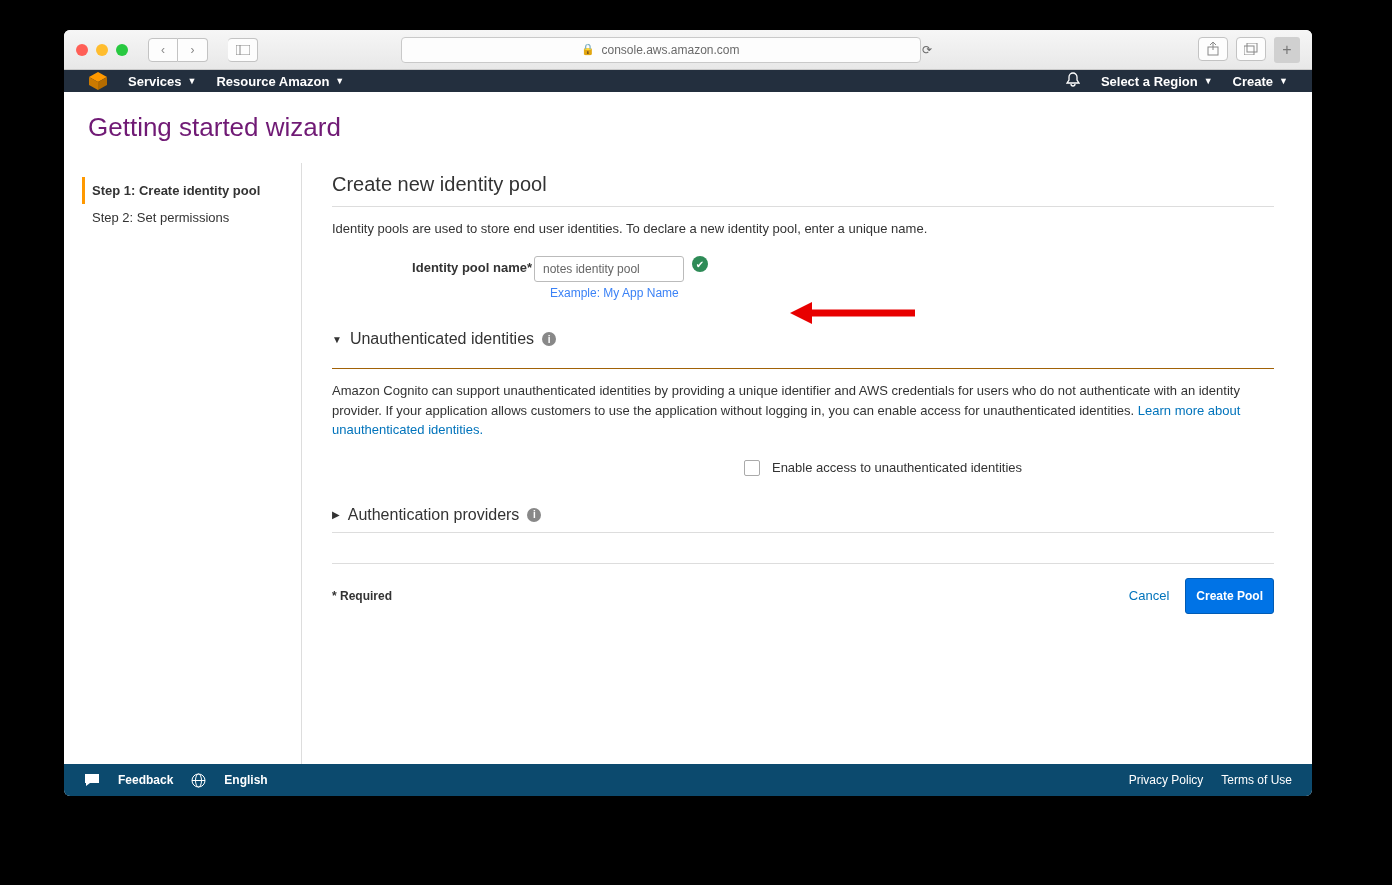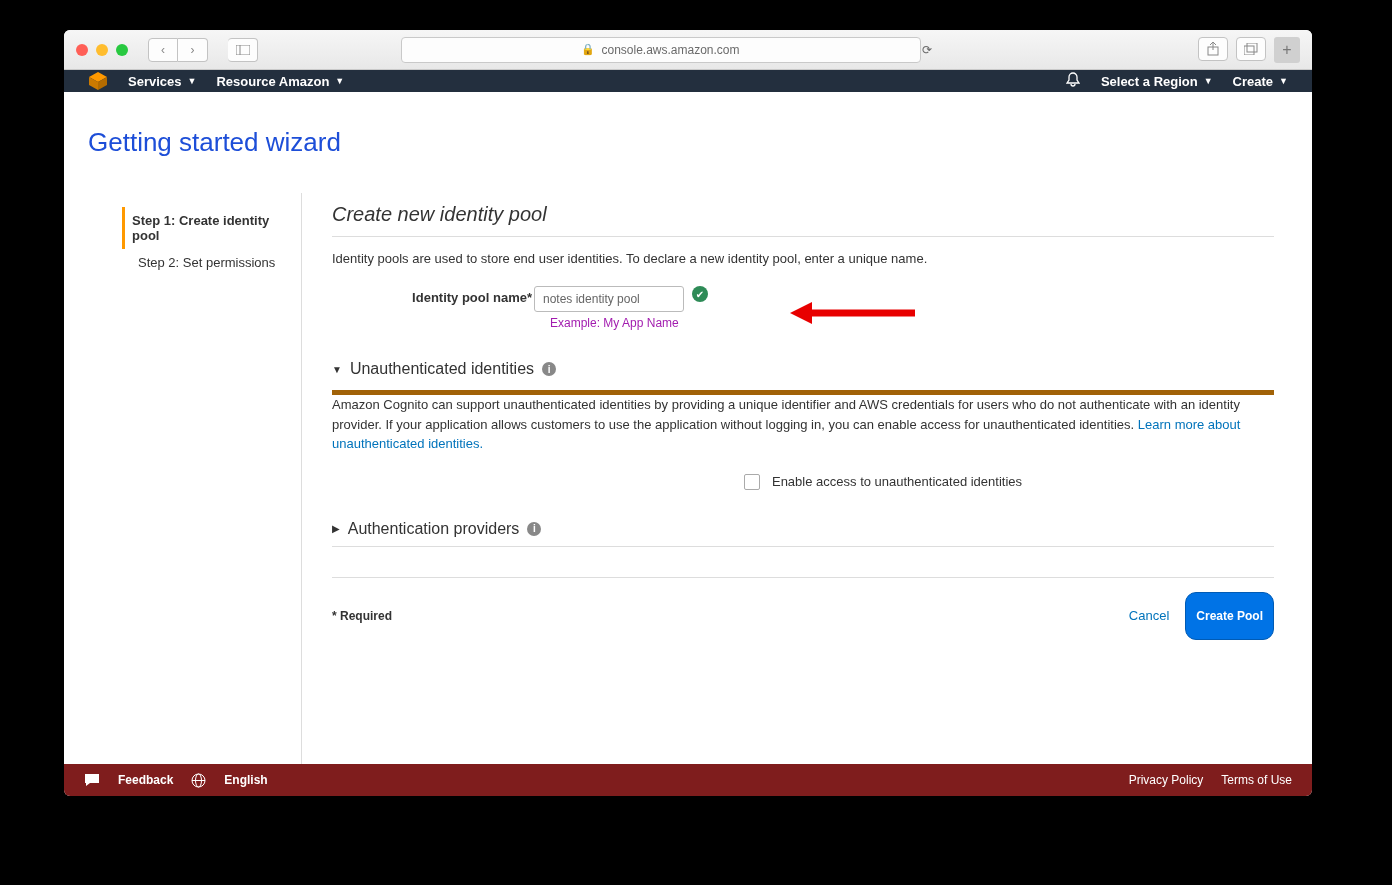--- a/index.html
+++ b/index.html
@@ -18,54 +18,54 @@
 .tb-right{display:flex;gap:8px;margin-left:auto;}
 .tabplus{width:26px;height:26px;background:#d0d0d0;display:flex;align-items:center;justify-content:center;font-size:16px;color:#777;border-radius:3px;}
 
 .topnav{height:22px;background:#232f3e;display:flex;align-items:center;padding:0 24px;color:#fff;font-size:13px;gap:20px;}
 .cube{width:20px;height:20px;display:inline-block;}
 .topnav .item{display:flex;align-items:center;gap:6px;font-weight:600;cursor:pointer;}
 .topnav .spacer{flex:1;}
 .caret{font-size:9px;}
 .bell{font-size:15px;}
 
-.pagehead{padding:35px 24px;font-size:26px;color:#1d4ed8;font-weight:300;}
+.pagehead{padding:20px 24px;font-size:26px;color:#701a75;font-weight:300;}
 .body{flex:1;display:flex;padding:0 8px 0 8px;}
 .sidebar{width:230px;padding:14px 0 0 10px;border-right:1px solid #ddd;}
-.step{font-size:13px;color:#333;padding:6px 16px;cursor:pointer;margin-left:40px;}
+.step{font-size:13px;color:#333;padding:6px 10px;cursor:pointer;}
 .step.active{border-left:3px solid #f90;font-weight:700;padding-left:7px;}
 
 .main{flex:1;padding:10px 30px 20px 30px;font-size:13px;color:#333;}
-.main h2{font-size:20px;font-weight:400;margin-bottom:4px;font-style:italic;}
+.main h2{font-size:20px;font-weight:400;margin-bottom:4px;}
 .hr{border-top:1px solid #ddd;margin:10px 0 14px;}
 .desc{margin-bottom:20px;}
 .formrow{display:flex;align-items:flex-start;gap:2px;margin:10px 0 4px;}
 .lbl{width:200px;text-align:right;font-weight:700;padding-top:4px;}
 .inwrap{display:flex;align-items:flex-start;gap:8px;}
 .tinput{width:150px;height:26px;border:1px solid #bbb;border-radius:3px;padding:0 8px;font-size:12px;color:#666;}
 .check{width:16px;height:16px;border-radius:50%;background:#2e8b57;color:#fff;font-size:10px;display:flex;align-items:center;justify-content:center;}
-.example{margin-left:218px;color:#a21caf;font-size:12px;margin-top:4px;}
+.example{margin-left:218px;color:#3b82f6;font-size:12px;margin-top:4px;}
 
 .section{margin-top:30px;}
 .sechead{display:flex;align-items:center;gap:8px;font-size:16px;color:#333;cursor:pointer;}
 .tri{font-size:10px;}
 .info{width:14px;height:14px;border-radius:50%;background:#888;color:#fff;font-size:10px;display:inline-flex;align-items:center;justify-content:center;font-weight:700;}
-.secbody{margin-top:12px;border-top:5px solid #a16207;}
+.secbody{margin-top:20px;border-top:1px solid #a16207;padding-top:12px;}
 .secbody p{line-height:1.5;}
 .link{color:#0073bb;cursor:pointer;}
 .cbrow{display:flex;align-items:center;justify-content:center;gap:12px;margin:20px 0 10px 160px;}
 .cbox{width:16px;height:16px;border:1px solid #aaa;border-radius:2px;background:#fff;}
 
 .actionrow{border-top:1px solid #ddd;margin-top:30px;padding-top:14px;display:flex;align-items:center;}
 .req{font-weight:700;font-size:12px;}
 .actionrow .spacer{flex:1;}
 .cancel{color:#0073bb;margin-right:16px;cursor:pointer;font-size:13px;}
-.createbtn{background:#0073e6;color:#fff;border:1px solid #005bb5;border-radius:11px;padding:16px 10px;font-size:12px;font-weight:700;cursor:pointer;}
-
-.footer{height:32px;background:#7f1d1d;color:#ccc;display:flex;align-items:center;padding:0 20px;font-size:12px;gap:18px;margin-top:auto;}
+.createbtn{background:#0073e6;color:#fff;border:1px solid #005bb5;border-radius:3px;padding:10px 10px;font-size:12px;font-weight:700;cursor:pointer;}
+
+.footer{height:32px;background:#0c4a6e;color:#ccc;display:flex;align-items:center;padding:0 20px;font-size:12px;gap:18px;margin-top:auto;}
 .footer .spacer{flex:1;}
 .footer .flink{color:#fff;cursor:pointer;}
 .speech{width:16px;height:14px;}
 
 .red-arrow{position:absolute;left:726px;top:268px;pointer-events:none;}
 </style>
 </head>
 <body>
 
 <div class="window">

